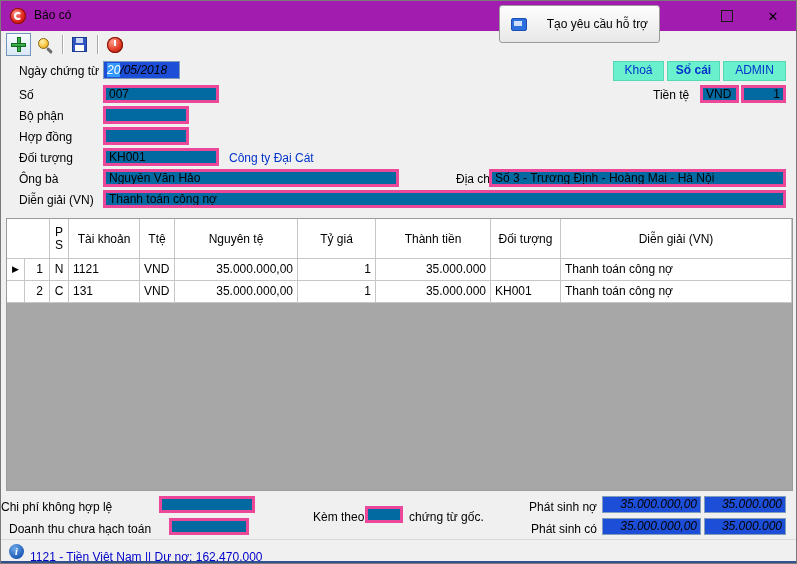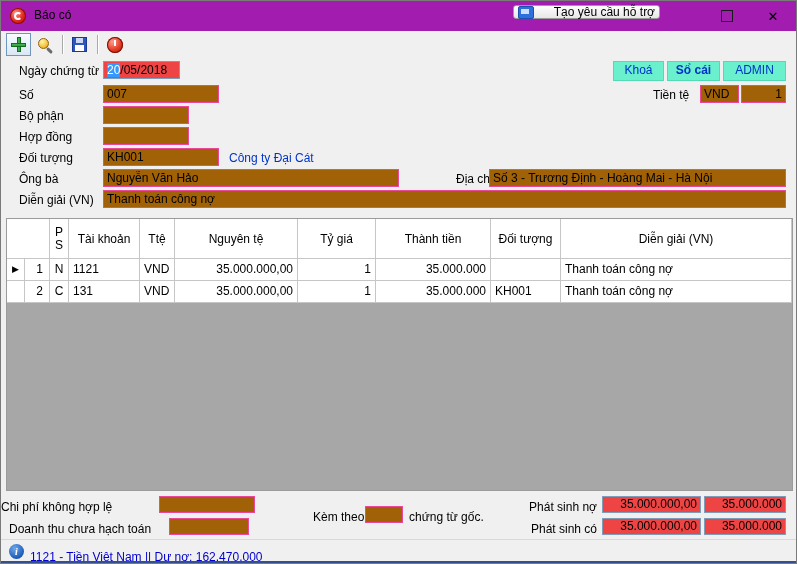--- a/index.html
+++ b/index.html
@@ -7,21 +7,21 @@
   .window{position:relative;width:797px;height:564px;background:#f0f0f0;border:1px solid #7a7a7a;box-sizing:border-box;font-size:12px;color:#000;overflow:hidden;}
   .window::after{content:"";position:absolute;left:0;right:0;bottom:0;height:2px;background:#33508e;}
 
   
   .titlebar{position:absolute;top:0;left:0;right:0;height:30px;background:#a21caf;}
   .app-logo{position:absolute;left:9px;top:7px;width:16px;height:16px;border-radius:50%;
     background:radial-gradient(circle at 35% 32%,#ff8f85,#e1251b 55%,#a00d06);box-shadow:inset 0 0 0 1px #8d0b05;}
   .app-logo::after{content:"";position:absolute;left:4px;top:4px;width:8px;height:8px;border-radius:50%;
     border:2px solid #fff;border-right-color:transparent;box-sizing:border-box;}
   .win-title{position:absolute;left:33px;top:0;line-height:29px;}
-  .support-btn{position:absolute;right:136px;top:4px;height:14px;display:flex;align-items:center;gap:20px;padding:0 4px;
+  .support-btn{position:absolute;right:136px;top:4px;height:38px;display:flex;align-items:center;gap:20px;padding:0 11px;
     background:linear-gradient(#fefefe,#e7e7e7);border:1px solid #9a9a9a;border-radius:3px;
     font:12px "Liberation Sans",sans-serif;cursor:pointer;}
   .support-ic{width:14px;height:11px;background:#2e6fe0;border:1px solid #1c4fae;border-radius:2px;position:relative;}
   .support-ic::after{content:"";position:absolute;left:2px;top:2px;width:8px;height:5px;background:#cfe0ff;}
   .cap-btn{position:absolute;top:0;width:46px;height:30px;display:flex;align-items:center;justify-content:center;cursor:pointer;background:transparent;border:0;}
   .cap-max{right:46px;}
   .cap-close{right:0;font-size:13px;}
   .max-sq{width:10px;height:10px;border:1px solid #1a1a1a;display:block;}
 
   
@@ -38,24 +38,24 @@
   .ic-search::after{content:"";position:absolute;right:0;bottom:1px;width:7px;height:3px;background:#6b6b6b;transform:rotate(45deg);border-radius:2px;}
   .ic-save{position:relative;width:15px;height:15px;background:#2e55c0;border:1px solid #1a3a90;box-sizing:border-box;}
   .ic-save::before{content:"";position:absolute;left:3px;top:0;width:7px;height:5px;background:#cdd9f4;}
   .ic-save::after{content:"";position:absolute;left:2px;bottom:0;width:9px;height:6px;background:#ffffff;}
   .ic-power{position:relative;width:16px;height:16px;border-radius:50%;
     background:radial-gradient(circle at 35% 30%,#ff9d8e,#e23a24 55%,#8f1204);box-shadow:inset 0 0 0 1px #7c0f02;}
   .ic-power::after{content:"";position:absolute;left:7px;top:3px;width:2px;height:6px;background:#fff;}
 
   
   .lbl{position:absolute;white-space:nowrap;}
-  .field{position:absolute;height:18px;border:1px solid #ec4899;background:#a16207;
+  .field{position:absolute;height:18px;border:3px solid #ec4899;background:#0369a1;
     font:12px "Liberation Sans",sans-serif;padding:0 3px;box-sizing:border-box;color:#000;}
-  .dfield{position:absolute;height:18px;border:1px solid #7f9db9;background:#ef4444;line-height:16px;
-    padding:0 3px;box-sizing:border-box;white-space:nowrap;overflow:hidden;}
+  .dfield{position:absolute;height:18px;border:1px solid #7f9db9;background:#1d4ed8;line-height:16px;
+    padding:0 3px;box-sizing:border-box;white-space:nowrap;overflow:hidden;font-style:italic;}
   .rgt-txt{text-align:right;}
   .chip{position:absolute;height:20px;line-height:17px;text-align:center;background:#6bf0cd;color:#0033cc;
     border:1px solid #54d9b5;box-sizing:border-box;cursor:default;}
   .linktxt{position:absolute;color:#0033cc;white-space:nowrap;}
   .sel{background:#3399ff;color:#fff;}
 
   
   .grid{position:absolute;left:5px;top:217px;width:787px;height:273px;background:#fff;border:1px solid #9b9b9b;box-sizing:border-box;overflow:hidden;}
   .g-head{display:grid;grid-template-columns:43px 19px 71px 35px 123px 78px 115px 70px 1fr;height:40px;}
   .hc{border-right:1px solid #c6c6c6;border-bottom:1px solid #c6c6c6;display:flex;align-items:center;justify-content:center;text-align:center;background:#fff;}

